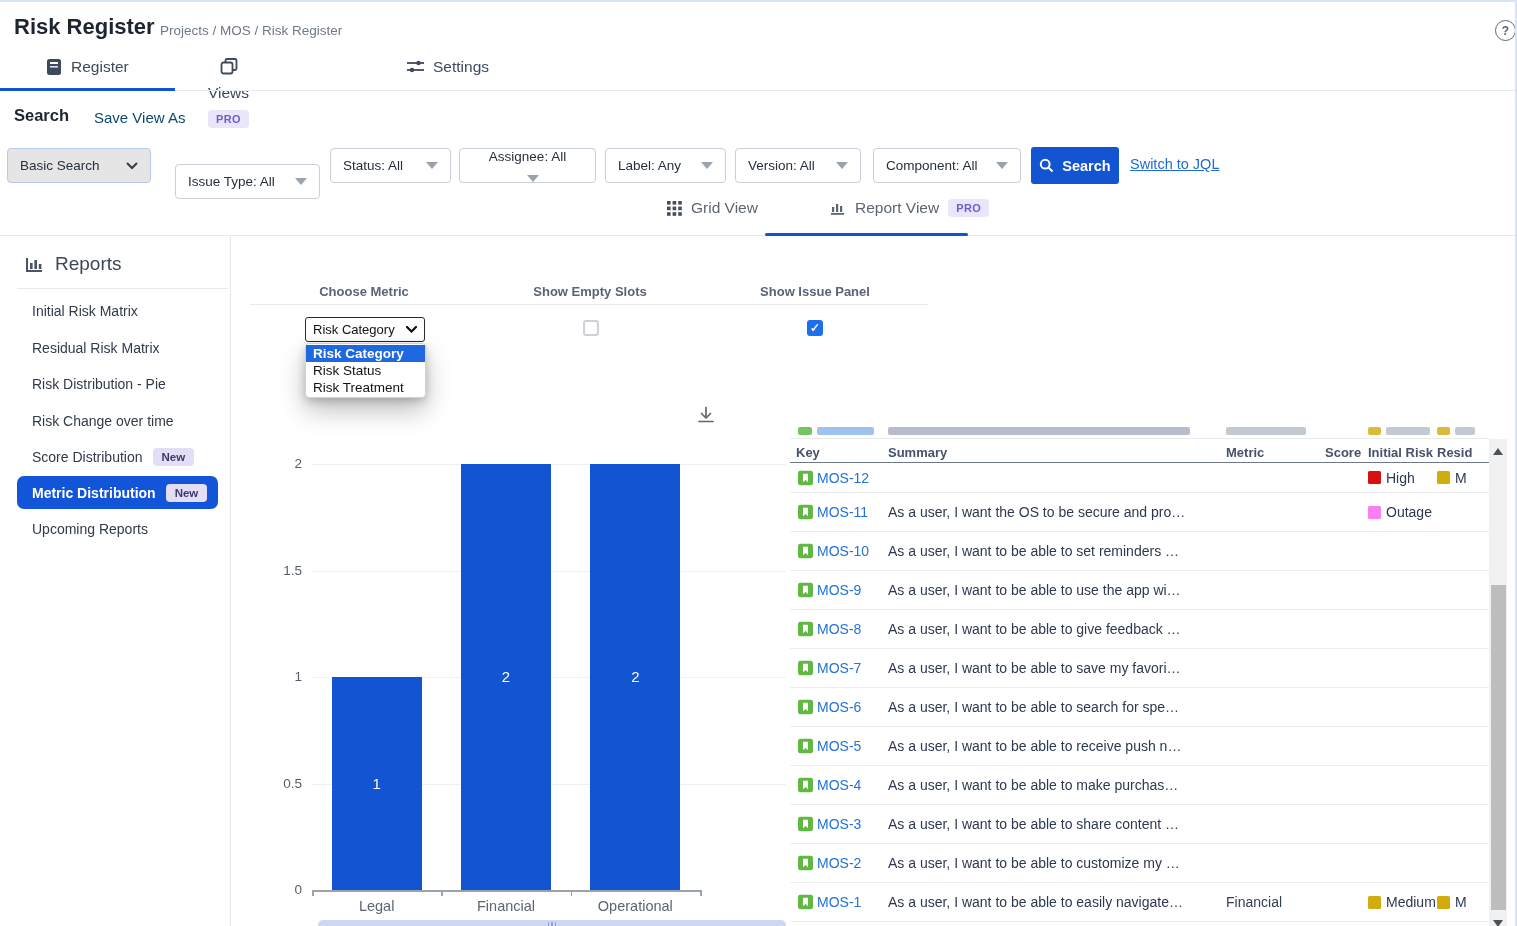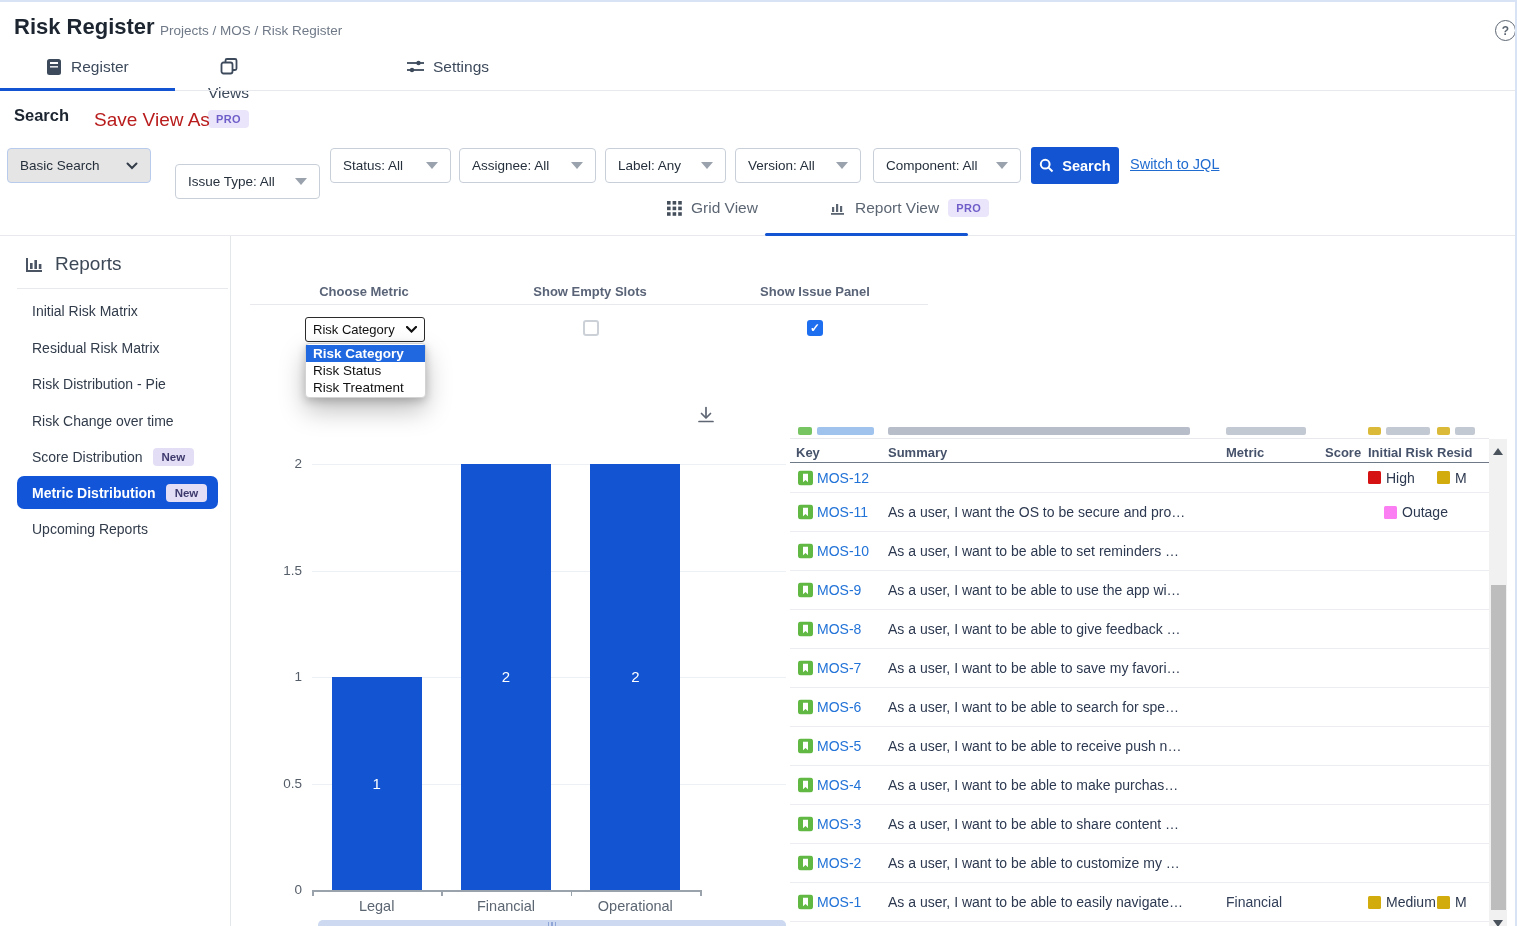--- a/index.html
+++ b/index.html
@@ -9,21 +9,21 @@
   .abs{position:absolute;}
   .page-title{font-size:22px;font-weight:bold;color:#1c2530;}
   .breadcrumb{font-size:13.5px;color:#6f7987;}
   .help-circle{width:19px;height:19px;border:1.6px solid #5c6672;border-radius:50%;
                display:flex;align-items:center;justify-content:center;font-size:12px;color:#5c6672;font-weight:bold;}
   .tab{display:flex;align-items:center;gap:8px;font-size:15.5px;color:#3d4a5c;cursor:pointer;}
   .pro-badge{background:#eae5fa;color:#6f5ec9;font-size:11px;font-weight:bold;padding:3px 8px;border-radius:4px;letter-spacing:.4px;}
   .hline{position:absolute;background:#e7e9ed;height:1px;}
   .accentbar{position:absolute;background:#1254d1;height:3px;border-radius:2px;}
   .search-heading{font-size:16.5px;font-weight:bold;color:#1c2530;}
-  .gray-link{font-size:19px;color:#b91c1c;}
+  .gray-link{font-size:15px;color:#0c4a6e;}
   .pill{position:absolute;height:35px;box-sizing:border-box;border:1px solid #c9cfd8;border-radius:4px;
         display:flex;align-items:center;justify-content:space-between;padding:0 12px;font-size:13.5px;
         color:#26303c;background:#fff;cursor:pointer;}
   .pill .caret{width:0;height:0;border-left:6px solid transparent;border-right:6px solid transparent;
         border-top:7px solid #9aa2ad;margin-left:10px;}
   .pill.basic{background:#e5e5e5;border:1px solid #b9cbec;justify-content:space-between;}
   .search-btn{position:absolute;background:#1254d1;color:#fff;border-radius:3px;display:flex;align-items:center;
         justify-content:center;gap:8px;font-size:14.5px;font-weight:bold;cursor:pointer;border:none;}
   .jql-link{font-size:14.5px;color:#1f6bd0;text-decoration:underline;cursor:pointer;}
   .toggle{position:absolute;display:flex;align-items:center;gap:9px;font-size:15.5px;color:#5c6673;cursor:pointer;padding-left:40px;}
@@ -124,21 +124,21 @@
 
   <div id="filters">
       <div class="pill" style="left: 175px; top: 146px; width: 145px; margin-top: 16px;">
         <span>Issue Type: All</span>
         <div class="caret"></div>
       </div>
       <div class="pill" style="left: 330px; top: 146px; width: 121px;">
         <span>Status: All</span>
         <div class="caret"></div>
       </div>
-      <div class="pill" style="left: 459px; top: 146px; width: 137px;">
+      <div class="pill" style="left: 459px; top: 146px; width: 137px; flex-direction: column;">
         <span>Assignee: All</span>
         <div class="caret"></div>
       </div>
       <div class="pill" style="left: 605px; top: 146px; width: 121px;">
         <span>Label: Any</span>
         <div class="caret"></div>
       </div>
       <div class="pill" style="left: 735px; top: 146px; width: 126px;">
         <span>Version: All</span>
         <div class="caret"></div>
@@ -337,21 +337,21 @@
       </div>
       <div class="trow" style="top: 491px; height: 39px;">
         <div class="cell" style="left: 8px;">
           <svg width="15" height="15" viewBox="0 0 15 15">
             <rect width="15" height="15" rx="3" fill="#61b944"></rect>
             <path d="M5 3.2h5v8.6L7.5 9.6 5 11.8z" fill="#fff"></path>
           </svg>
         </div>
         <div class="cell keylink" style="left: 27px;">MOS-11</div>
         <div class="cell summary" style="left: 98px; max-width: 330px; overflow: hidden;">As a user, I want the OS to be secure and pro…</div>
-        <div class="cell riskbadge" style="left: 578px; margin-left: 16px;">
+        <div class="cell riskbadge" style="left: 578px;">
           <span class="sq" style="background: rgb(251, 126, 242);"></span>
           <span>Outage</span>
         </div>
       </div>
       <div class="trow" style="top: 530px; height: 39px;">
         <div class="cell" style="left: 8px;">
           <svg width="15" height="15" viewBox="0 0 15 15">
             <rect width="15" height="15" rx="3" fill="#61b944"></rect>
             <path d="M5 3.2h5v8.6L7.5 9.6 5 11.8z" fill="#fff"></path>
           </svg>

